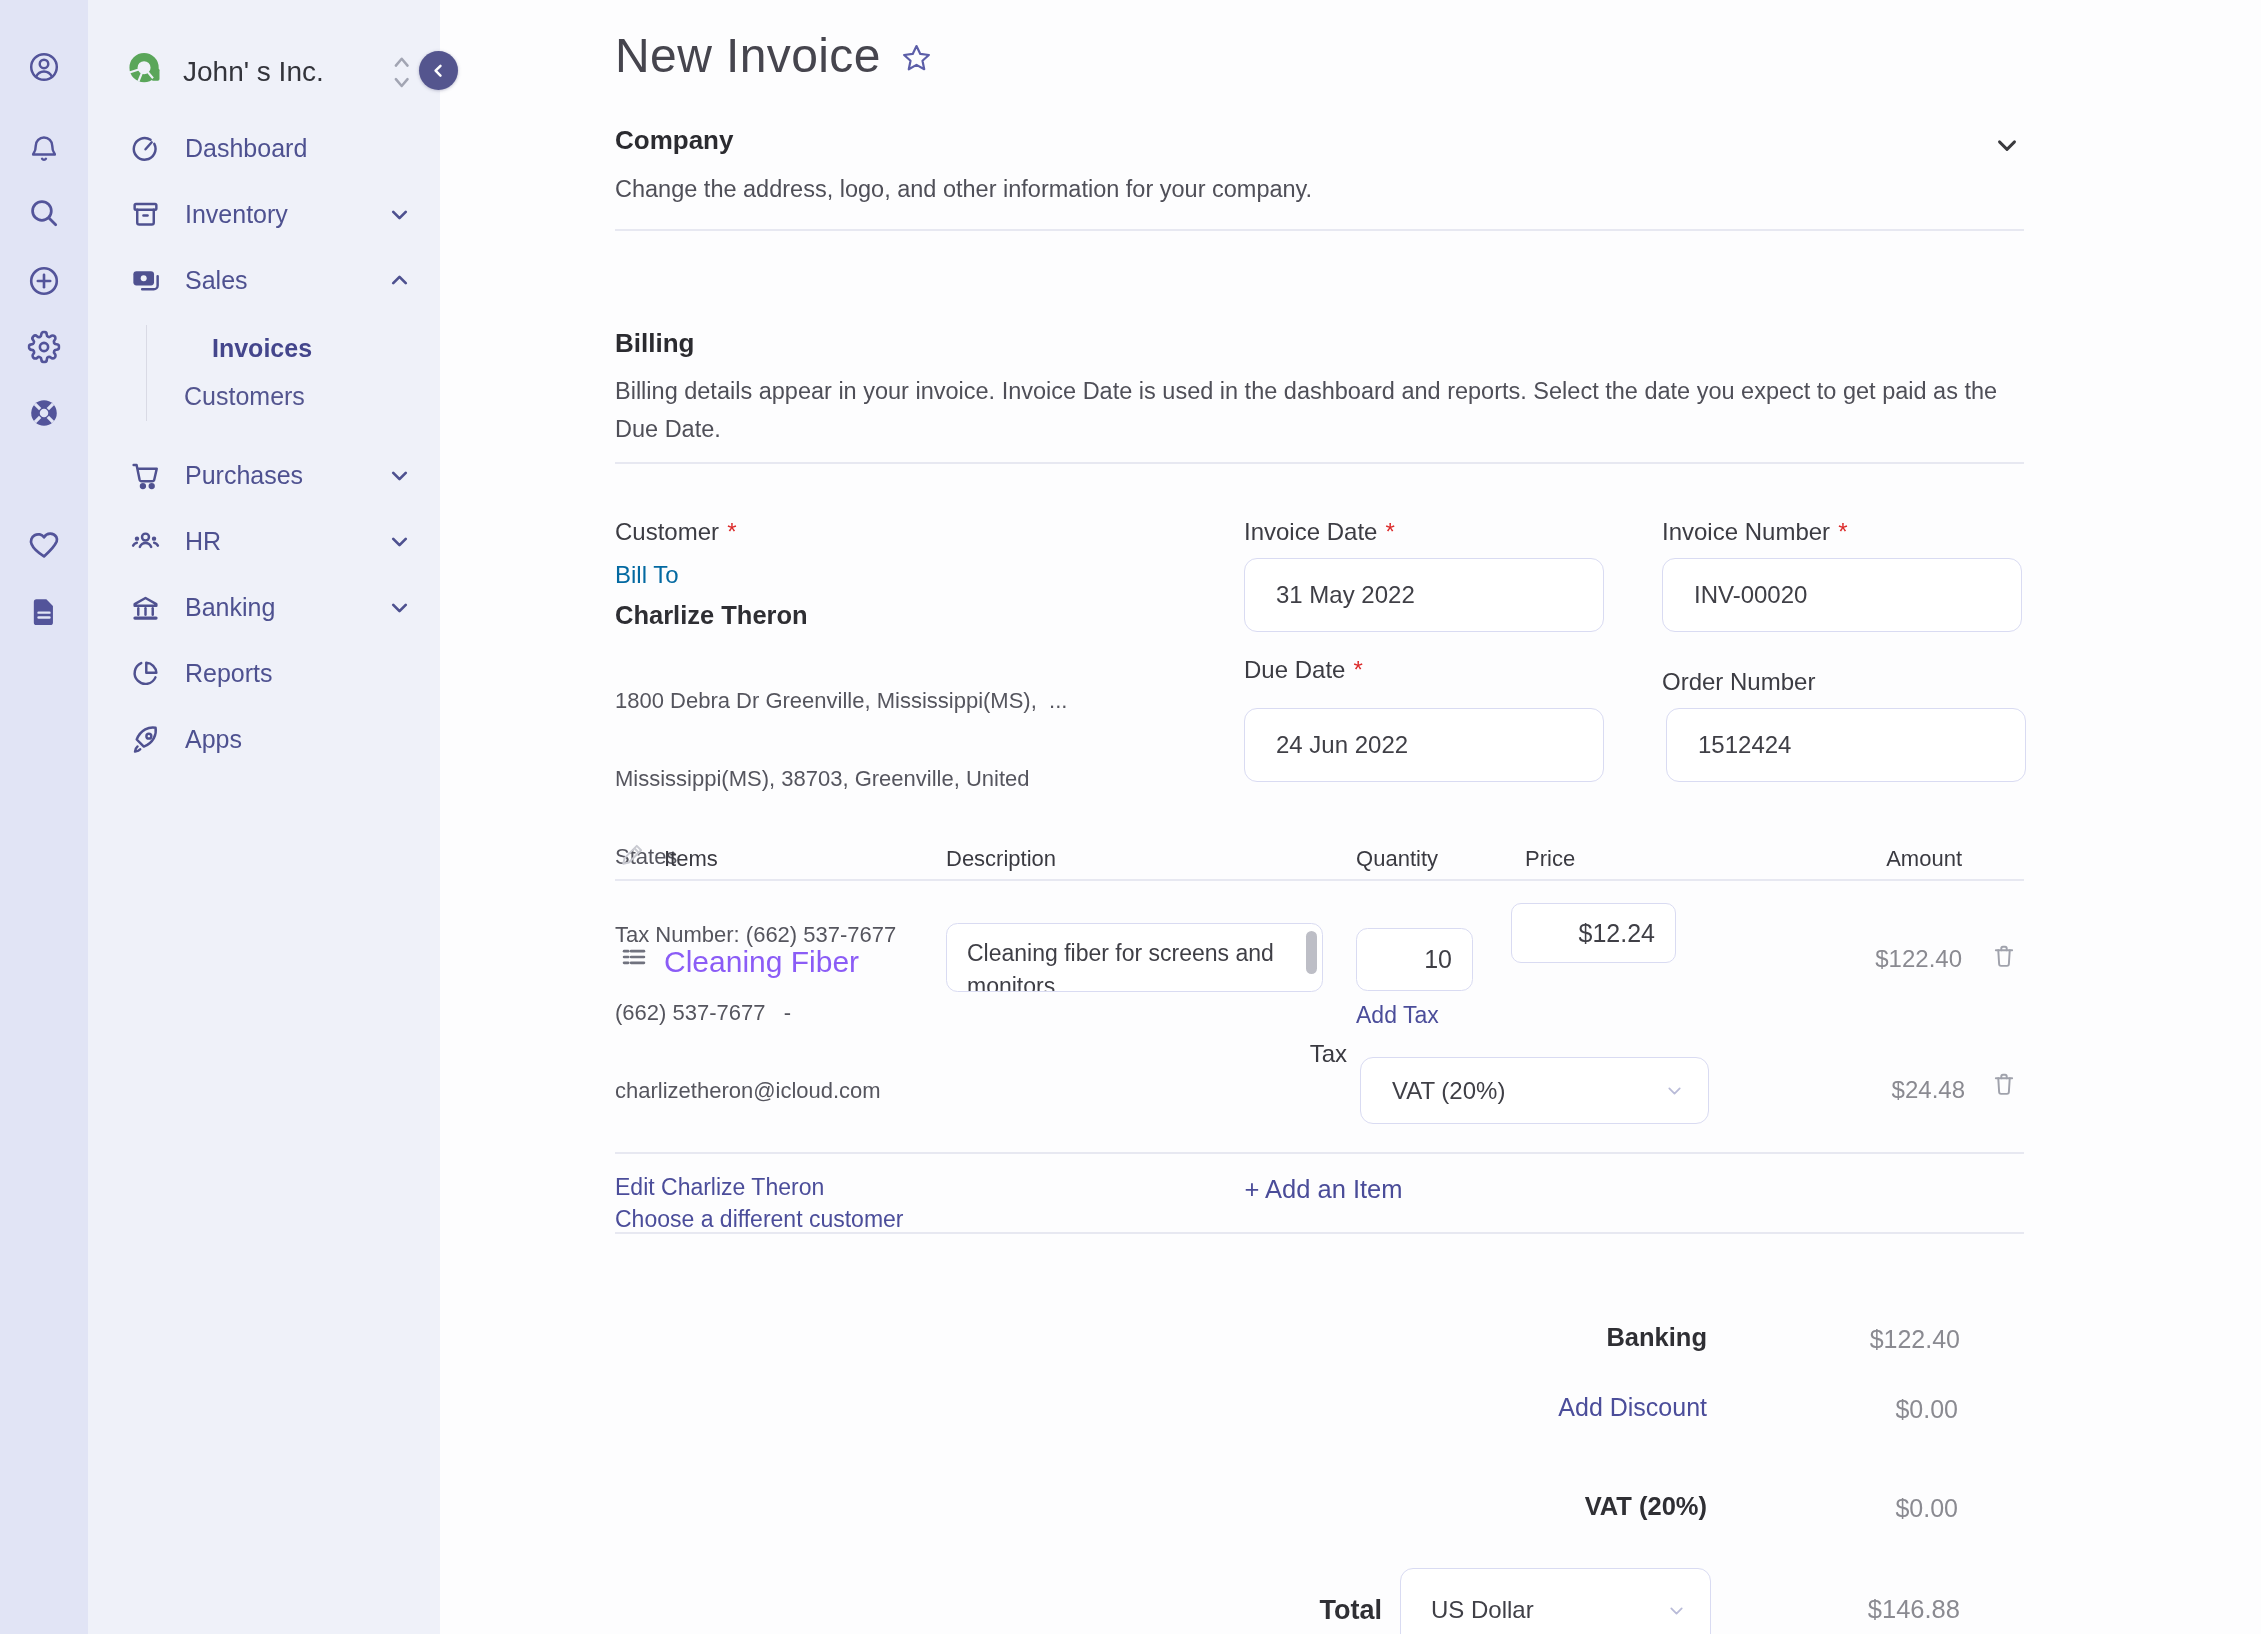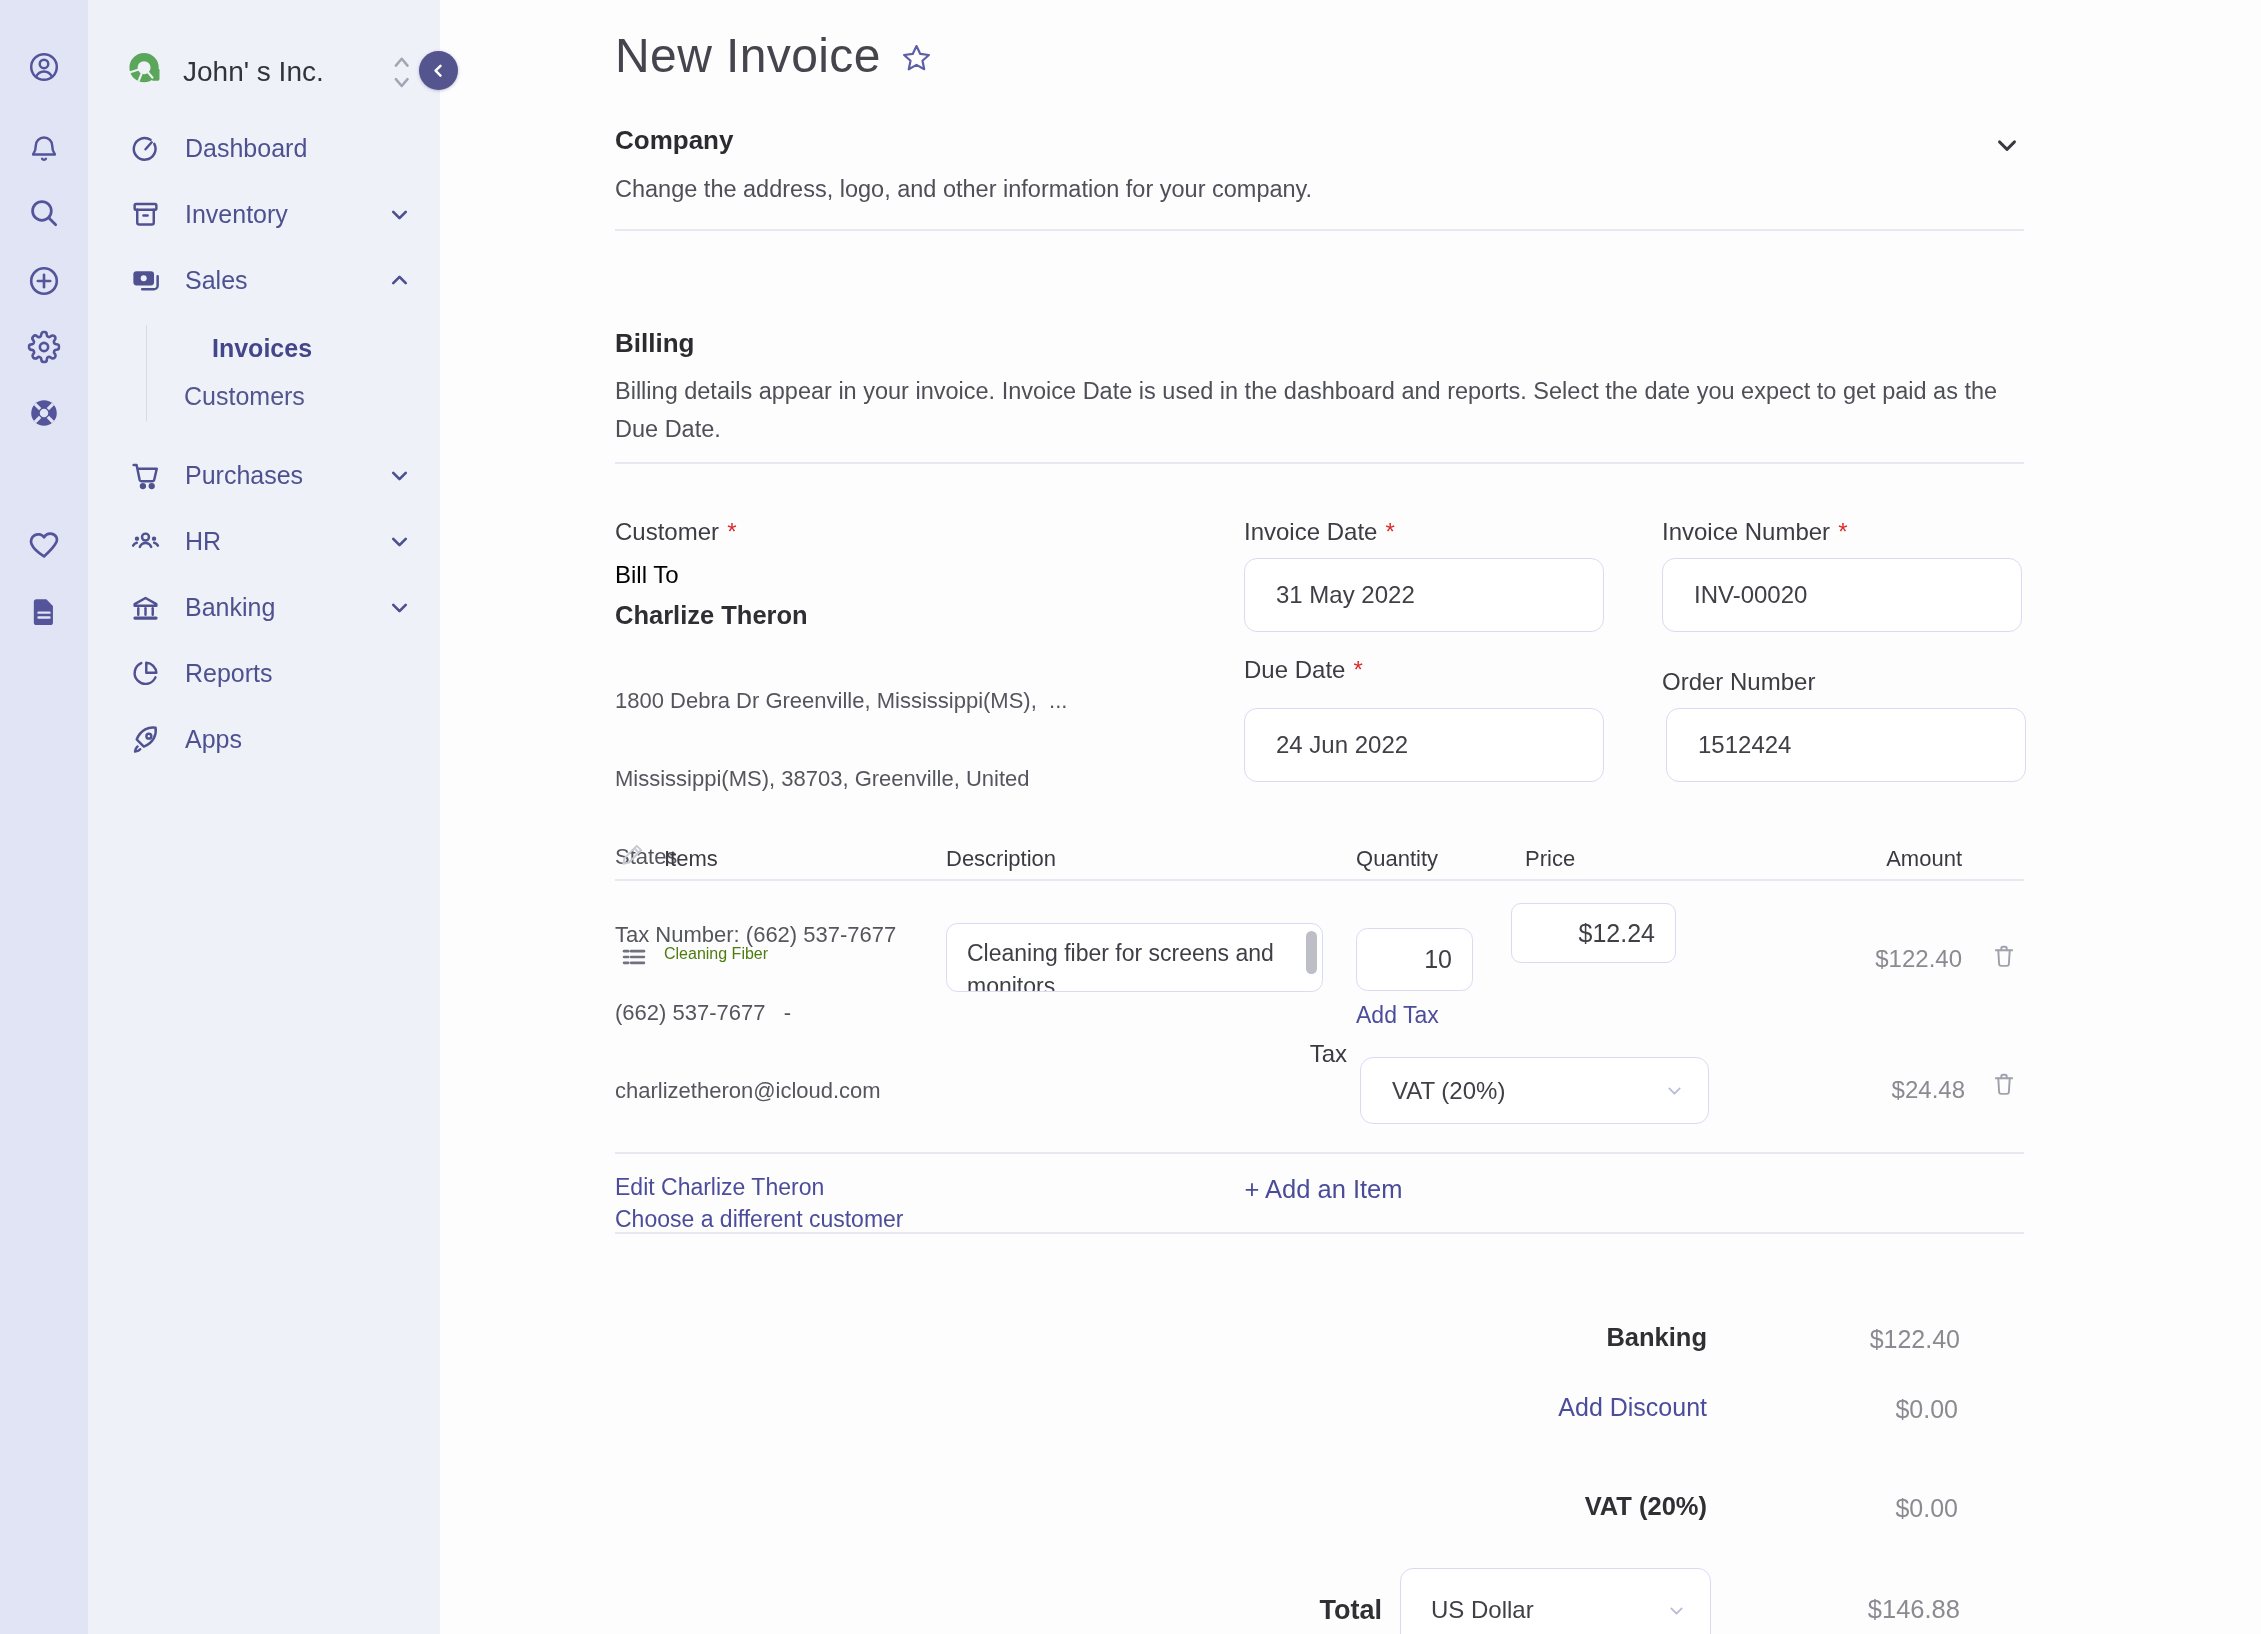--- a/index.html
+++ b/index.html
@@ -56,21 +56,21 @@
 
   
   .f-label{position:absolute;font-size:24px;color:#3C3C43;}
   .f-input{position:absolute;width:360px;height:74px;box-sizing:border-box;border:1.6px solid #D9DBF2;
     border-radius:13px;background:#FFFFFF;font-size:24px;color:#3F3F46;padding:0 0 0 31px;outline:none;
     font-family:"Liberation Sans","DejaVu Sans",sans-serif;}
 
   
   .th{position:absolute;font-size:22px;color:#3A3A41;}
   .gray-icon{color:#C9CAD1;}
-  .item-name{position:absolute;font-size:16px;color:#4d7c0f;}
+  .item-name{position:absolute;font-size:30px;color:#8b5cf6;}
   .desc-box{position:absolute;left:331px;top:923px;width:377px;height:69px;box-sizing:border-box;
     border:1.6px solid #D9DBF2;border-radius:11.5px;background:#fff;overflow:hidden;}
   .desc-box textarea{width:329px;height:99px;border:none;outline:none;resize:none;overflow:hidden;
     font-size:23px;line-height:33px;color:#3F3F46;padding:13px 0 0 20px;
     font-family:"Liberation Sans","DejaVu Sans",sans-serif;background:transparent;}
   .desc-scroll{position:absolute;right:5px;top:6.6px;width:11.5px;height:43px;border-radius:5.8px;background:#BDBEC6;cursor:pointer;}
   .num-input{position:absolute;box-sizing:border-box;border:1.6px solid #D9DBF2;border-radius:11.5px;
     background:#fff;font-size:25px;color:#3F3F46;text-align:right;padding-right:20px;outline:none;
     font-family:"Liberation Sans","DejaVu Sans",sans-serif;}
   .amount{position:absolute;font-size:24px;color:#8A8A91;text-align:right;}
@@ -294,21 +294,21 @@
       </span>
       <div class="sec-desc" style="top:170px">Change the address, logo, and other information for your company.</div>
       <div class="divider" style="top:229px"></div>
 
       <div class="sec-head" style="top:328px">Billing</div>
       <div class="sec-desc" style="top:372px">Billing details appear in your invoice. Invoice Date is used in the dashboard and reports. Select the date you expect to get paid as the Due Date.</div>
       <div class="divider" style="top:462px"></div>
 
       <div style="position:absolute;left:0;top:518px;">
         <span class="lbl">Customer</span><span class="req">*</span>
-        <div class="lbl" style="margin-top:15px;color:#000000">Bill To</div>
+        <div class="lbl" style="margin-top:15px;color:#0369a1">Bill To</div>
         <div class="cust-name" style="margin-top:11.5px">Charlize Theron</div>
         <div class="cust-lines" style="margin-top:6.6px">
           <div>1800 Debra Dr Greenville, Mississippi(MS),  ...</div>
           <div>Mississippi(MS), 38703, Greenville, United</div>
           <div>States</div>
           <div>Tax Number: (662) 537-7677</div>
           <div>(662) 537-7677   -</div>
           <div>charlizetheron@icloud.com</div>
         </div>
         <div class="plink" style="margin-top:18px">Edit Charlize Theron</div>

